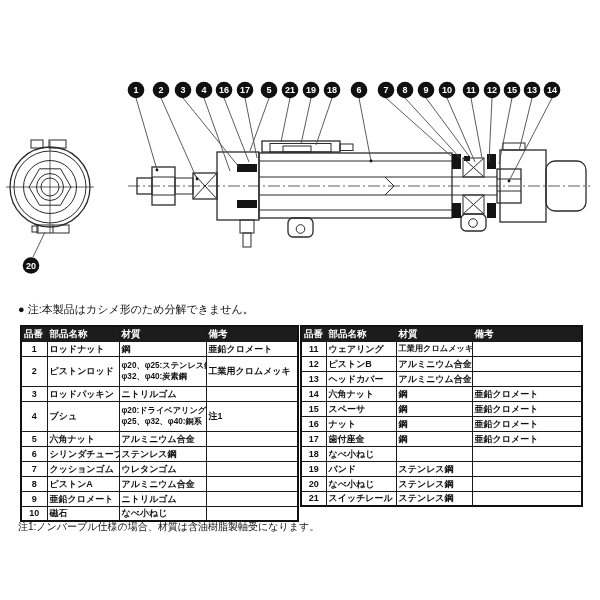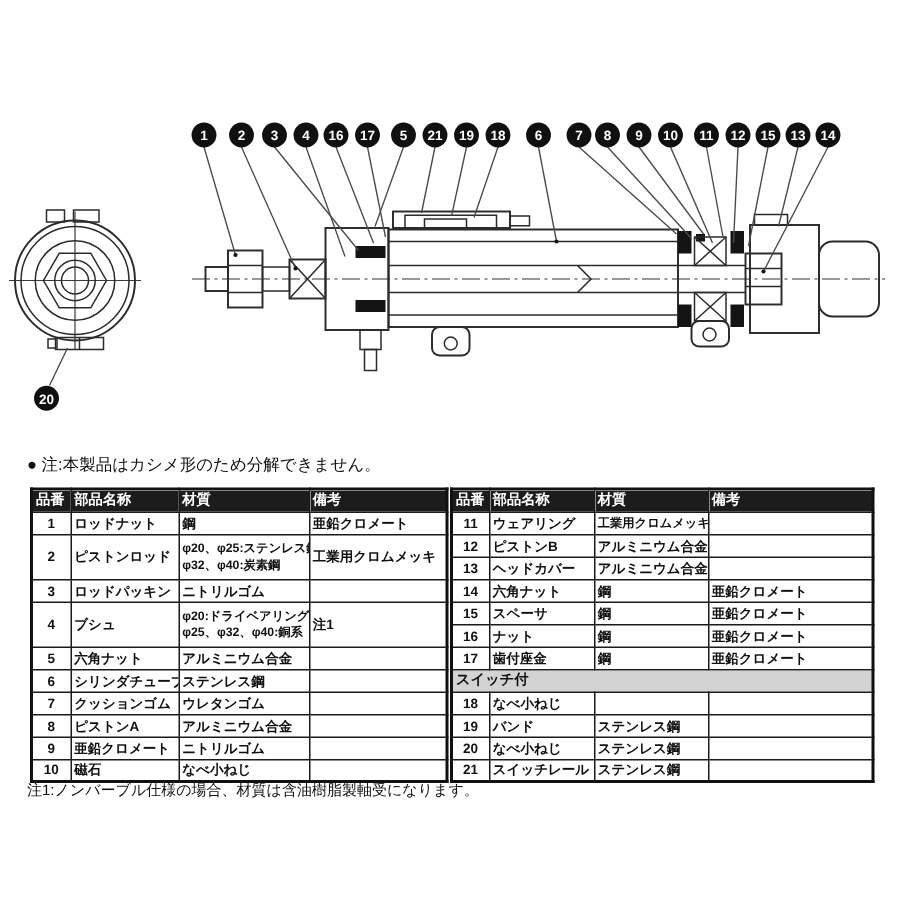--- a/index.html
+++ b/index.html
@@ -369,23 +369,20 @@
     <td>ナット</td>
     <td>鋼</td>
     <td>亜鉛クロメート</td>
   </tr>
   <tr>
     <td class="c-no">17</td>
     <td>歯付座金</td>
     <td>鋼</td>
     <td>亜鉛クロメート</td>
   </tr>
-  <tr class="section">
-    <td colspan="4">スイッチ付</td>
-  </tr>
   <tr>
     <td class="c-no">18</td>
     <td>なべ小ねじ</td>
     <td></td>
     <td></td>
   </tr>
   <tr>
     <td class="c-no">19</td>
     <td>バンド</td>
     <td>ステンレス鋼</td>

